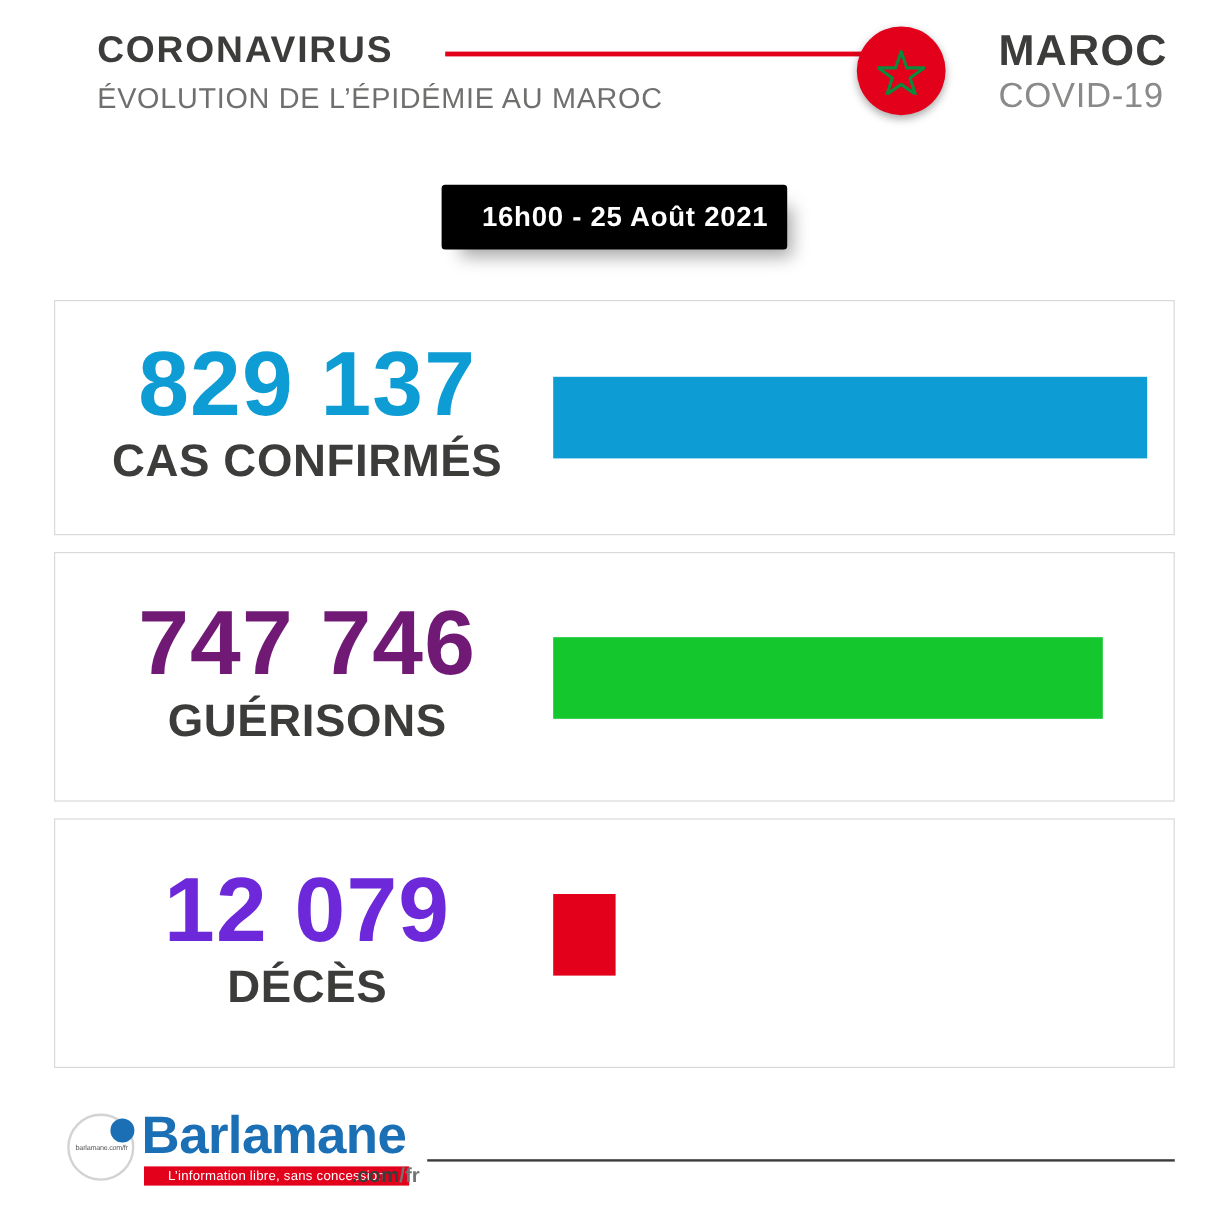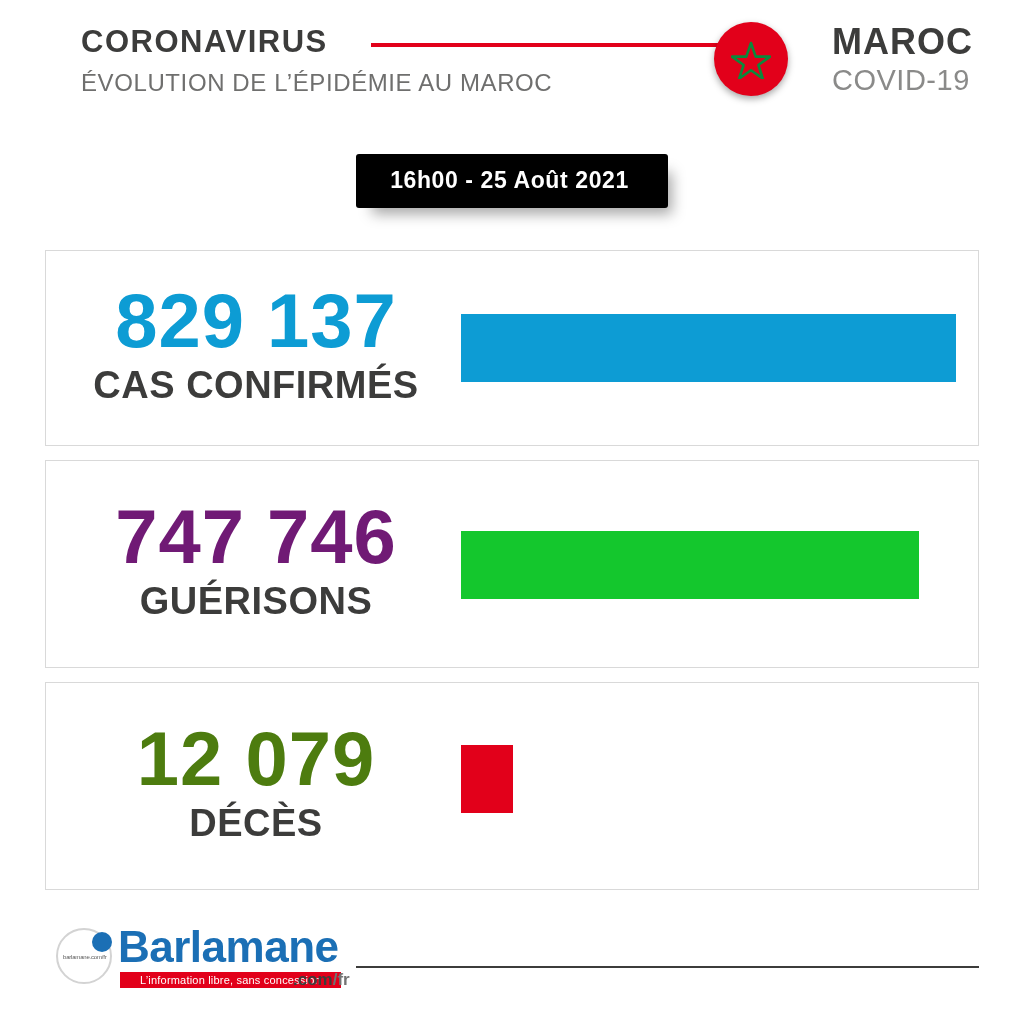--- a/index.html
+++ b/index.html
@@ -102,21 +102,21 @@
     width: 1024px;
     display: flex;
     justify-content: center;
   }
   .date-pill {
     background: #000000;
     color: #ffffff;
     font-size: 23px;
     font-weight: bold;
     letter-spacing: 0.6px;
-    padding: 13px 39px 14px 34px;
+    padding: 13px 16px 14px 34px;
     border-radius: 3px;
     box-shadow: 10px 12px 14px -6px rgba(0,0,0,0.35);
     white-space: nowrap;
   }
 
   
   .cards {
     position: absolute;
     top: 250px;
     left: 45px;
@@ -156,21 +156,21 @@
   .stat-name {
     font-size: 38px;
     font-weight: bold;
     color: #3c3c3b;
     letter-spacing: 0.5px;
     margin-top: 6px;
     white-space: nowrap;
   }
   .confirmed .stat-value { color: #0d9cd4; }
   .recovered .stat-value { color: #701a75; }
-  .deaths    .stat-value { color: #4d7c0f; }
+  .deaths    .stat-value { color: #6d28d9; }
 
   .bar {
     position: absolute;
     left: 415px;
   }
   .bar.confirmed-bar {
     top: 63px;
     height: 68px;
     width: 495px;
     background: #0d9cd4;

